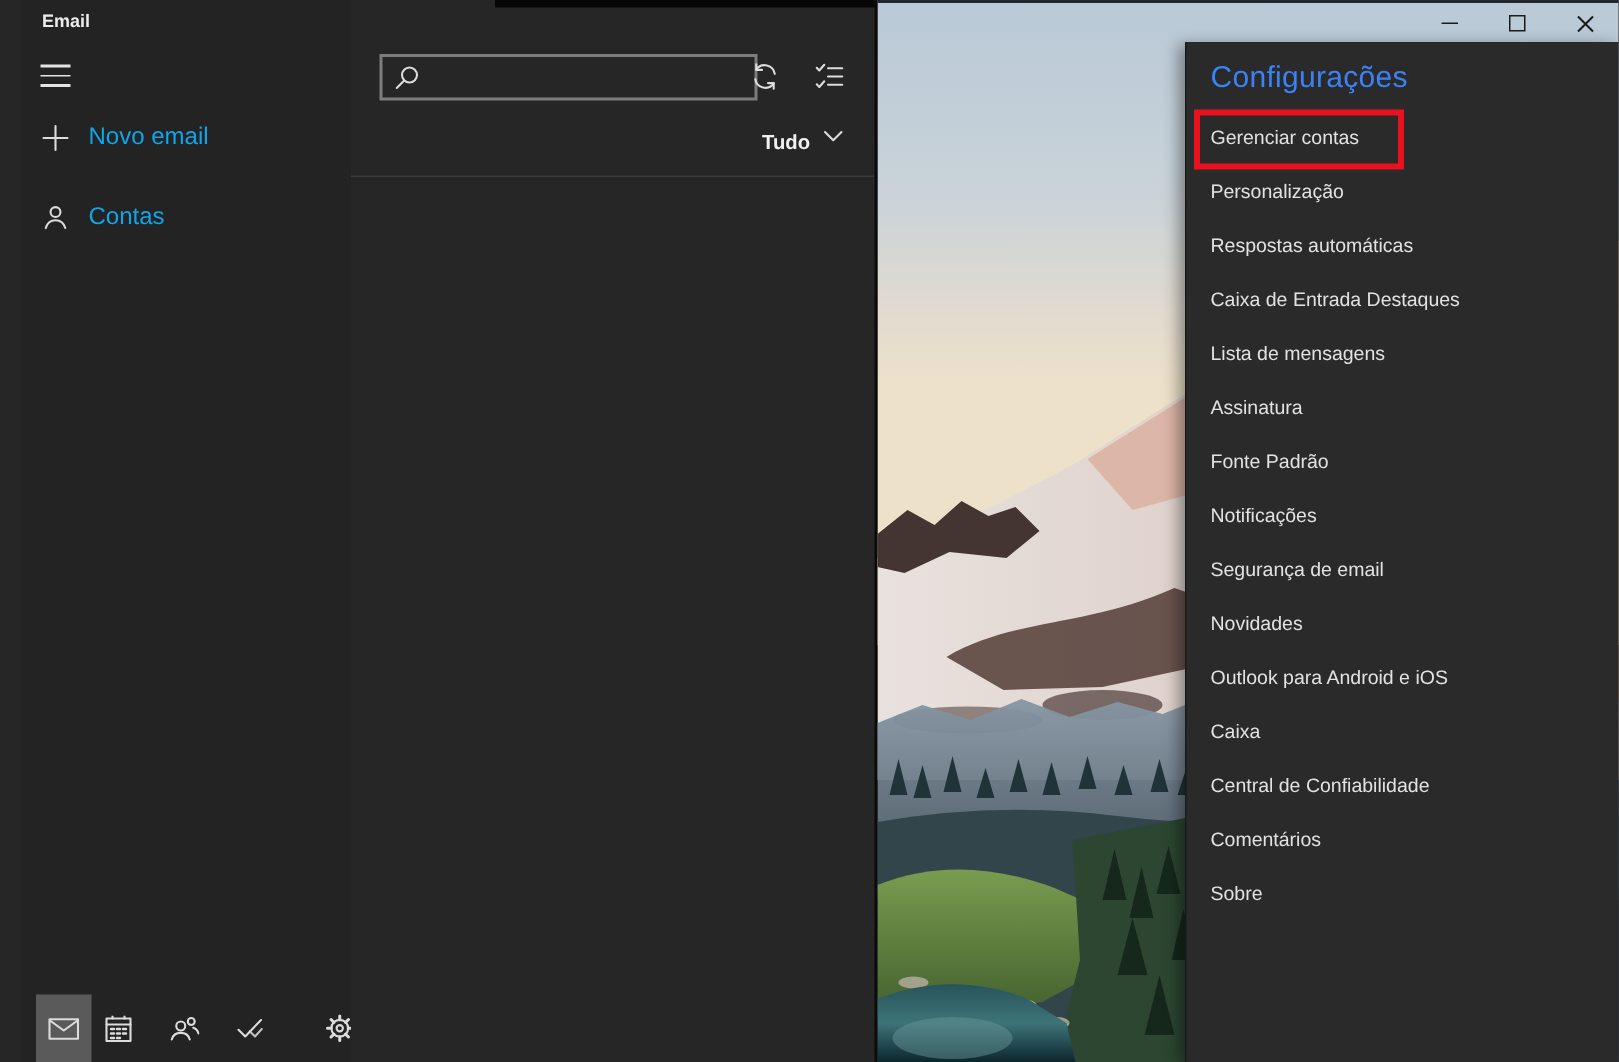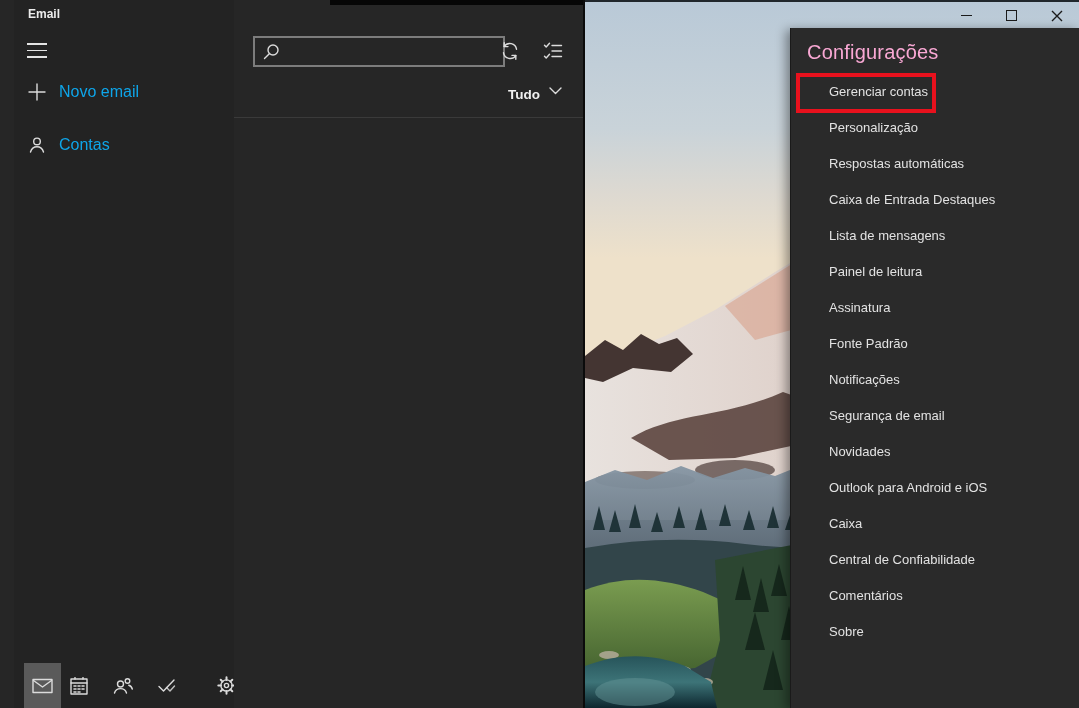--- a/index.html
+++ b/index.html
@@ -45,23 +45,23 @@
   
   .landscape{position:absolute;left:583px;top:0;width:496px;height:708px;border-left:2px solid #0b0b0b;}
   .landscape svg{display:block;}
   .titlebar-controls{position:absolute;top:1px;right:2px;display:flex;height:29px;}
   .tb-btn{width:45px;height:29px;display:flex;align-items:center;justify-content:center;cursor:pointer;}
   .glyph-min{width:11px;height:0;border-top:1.6px solid #1b1b1b;display:block;}
   .glyph-max{width:9px;height:9px;border:1.5px solid #1b1b1b;display:block;}
 
   
   .settings-panel{position:absolute;left:790px;top:28px;width:289px;height:680px;background:#2a2a2a;box-shadow:-4px 2px 10px rgba(0,0,0,.4);border-left:1px solid #1a1a1a;}
-  .panel-title{position:absolute;left:16px;top:13px;font-size:20px;color:#f9a8d4;font-weight:normal;letter-spacing:.2px;}
+  .panel-title{position:absolute;left:16px;top:13px;font-size:20px;color:#3b82f6;font-weight:normal;letter-spacing:.2px;}
   .panel-list{position:absolute;left:0;top:45px;width:289px;}
-  .panel-item{height:36px;display:flex;align-items:center;padding-left:16px;font-size:13px;color:#e2e2e2;cursor:pointer;margin-left:22px;}
+  .panel-item{height:36px;display:flex;align-items:center;padding-left:16px;font-size:13px;color:#e2e2e2;cursor:pointer;}
   .highlight-box{position:absolute;left:5px;top:45px;width:140px;height:40px;border:4px solid var(--hl,#e8111d);box-sizing:border-box;pointer-events:none;}
 
   svg.ic{stroke:#dcdcdc;fill:none;stroke-width:1.4;stroke-linecap:round;stroke-linejoin:round;}
 </style>
 </head>
 <body>
 
 <div class="window">
 
   <div class="sidebar">
@@ -261,21 +261,20 @@
 
   <div class="settings-panel">
     <div class="panel-title">Configurações</div>
 
     <div class="panel-list">
       <div class="panel-item">Gerenciar contas</div>
       <div class="panel-item">Personalização</div>
       <div class="panel-item">Respostas automáticas</div>
       <div class="panel-item">Caixa de Entrada Destaques</div>
       <div class="panel-item">Lista de mensagens</div>
-      <div class="panel-item">Painel de leitura</div>
       <div class="panel-item">Assinatura</div>
       <div class="panel-item">Fonte Padrão</div>
       <div class="panel-item">Notificações</div>
       <div class="panel-item">Segurança de email</div>
       <div class="panel-item">Novidades</div>
       <div class="panel-item">Outlook para Android e iOS</div>
       <div class="panel-item">Caixa</div>
       <div class="panel-item">Central de Confiabilidade</div>
       <div class="panel-item">Comentários</div>
       <div class="panel-item">Sobre</div>

